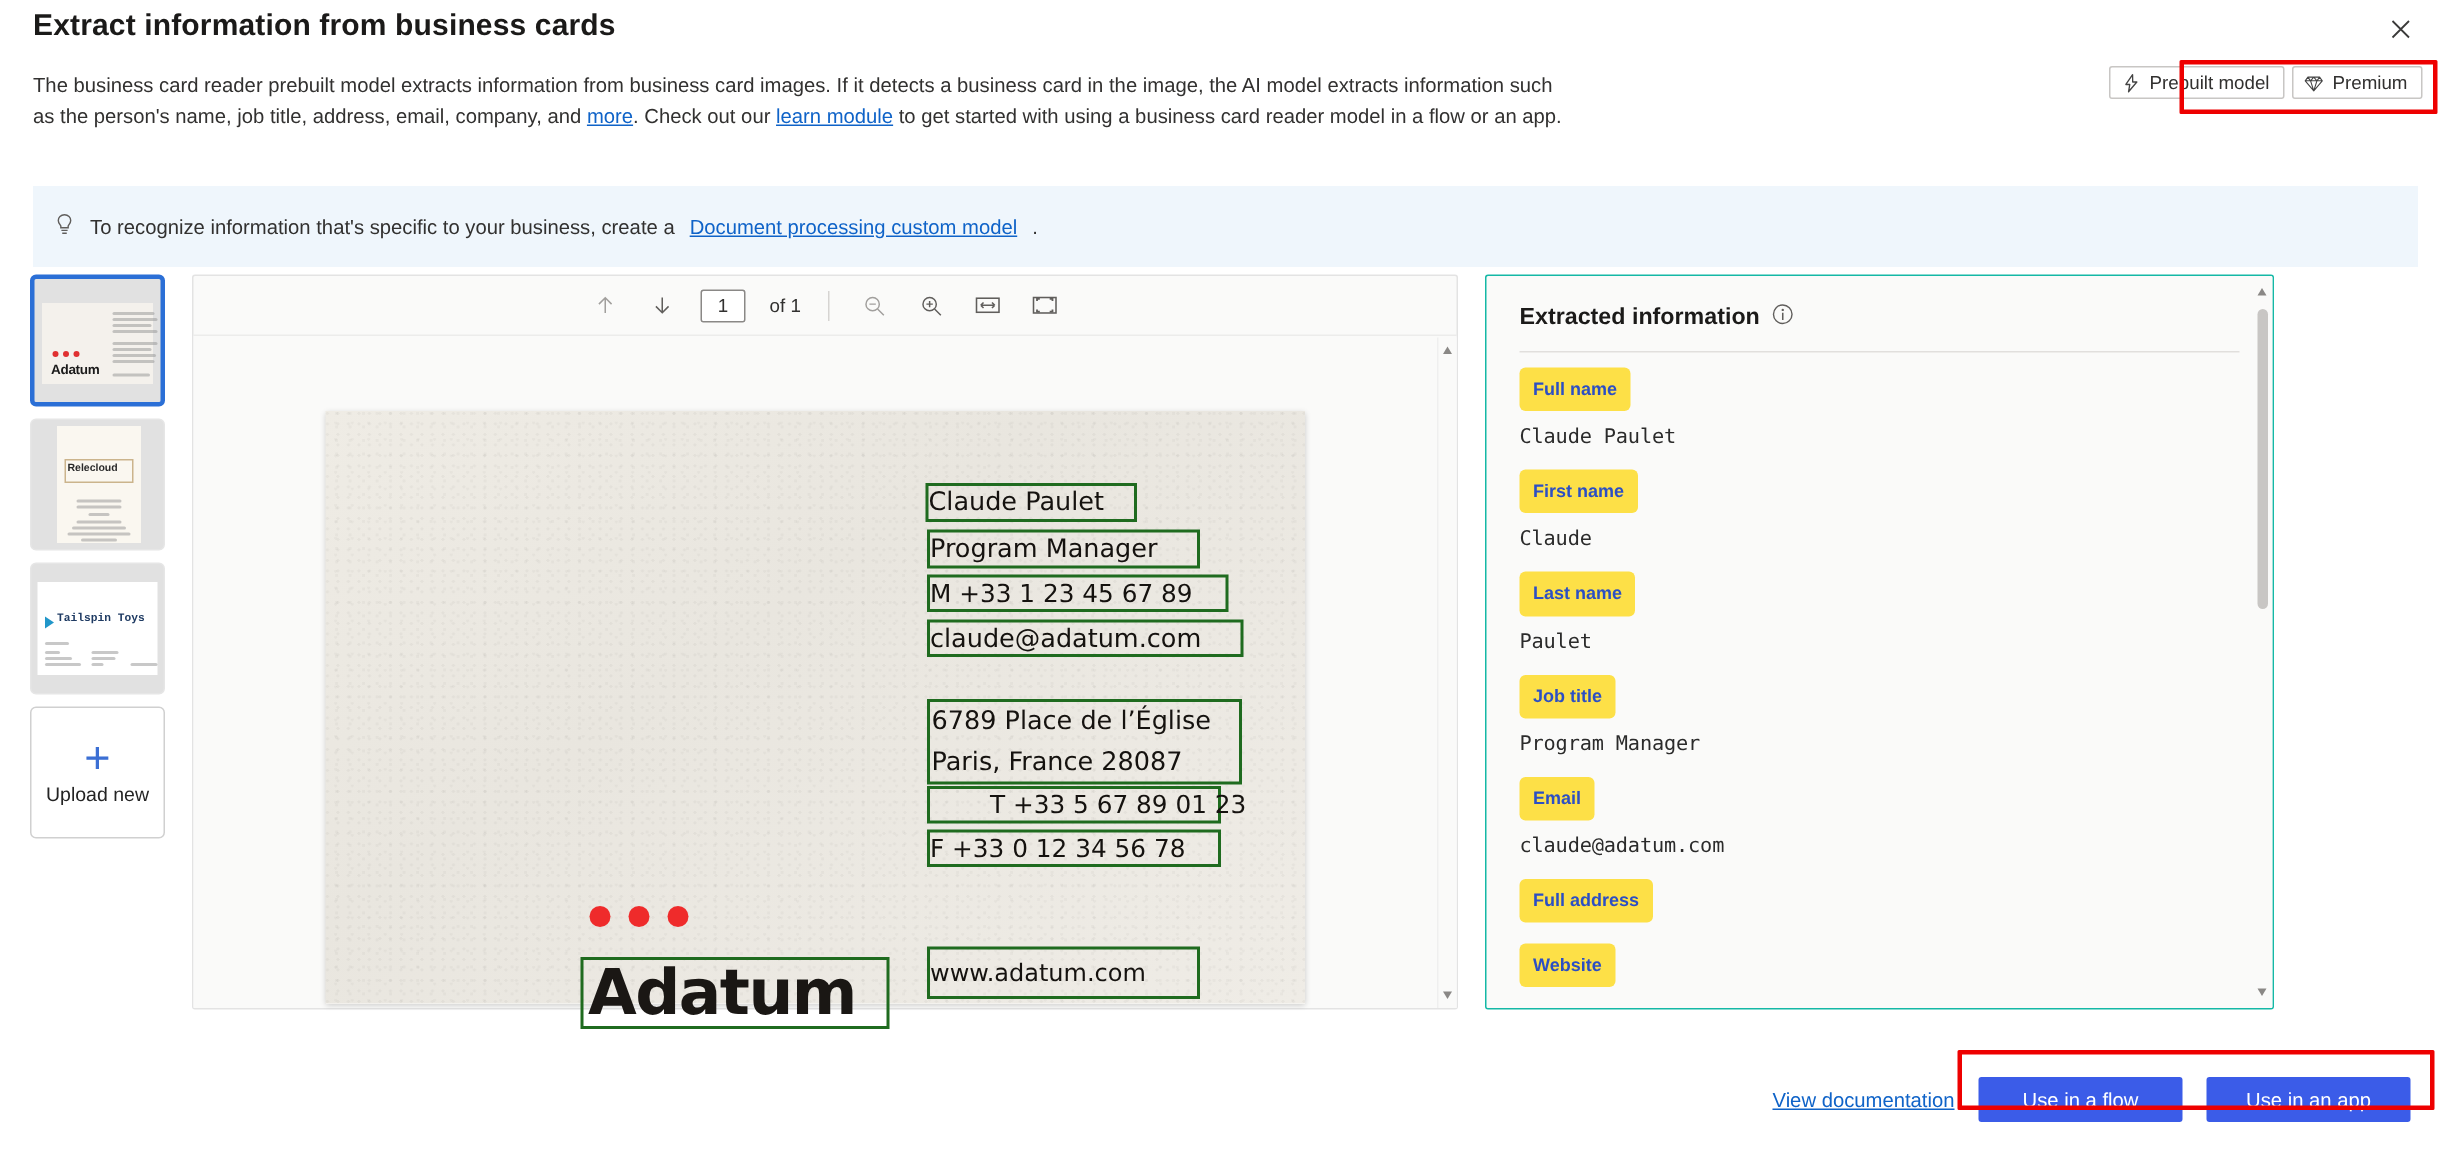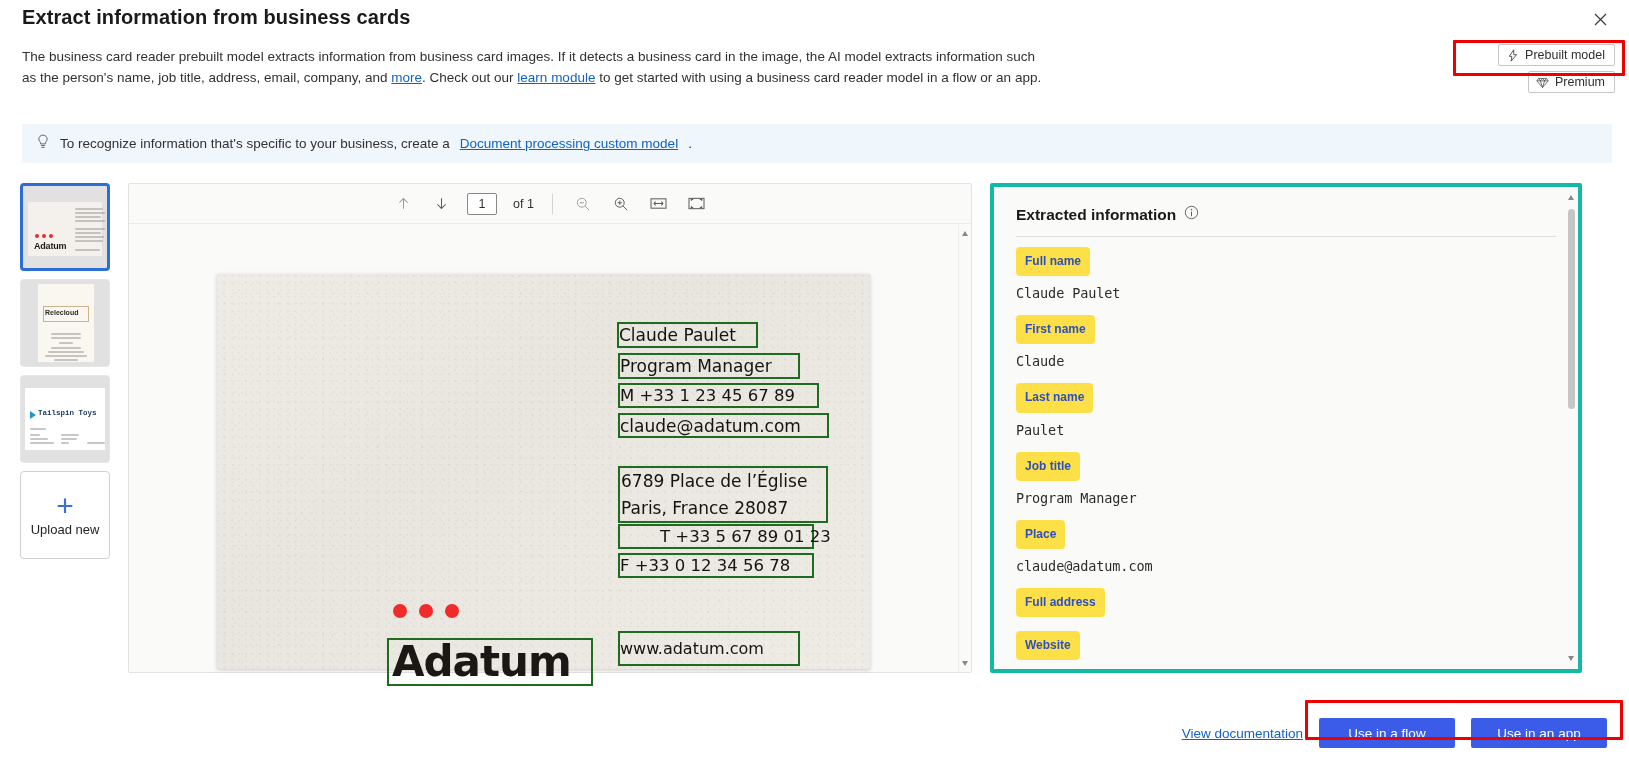--- a/index.html
+++ b/index.html
@@ -27,42 +27,42 @@
 
   #intro {
     position: absolute; left: 22px; top: 46px; width: 1030px;
     font-size: 13.5px; line-height: 21px; color: #323130;
   }
   #intro a { color: #0f63c8; text-decoration: underline; cursor: pointer; }
 
   
   #badge-col {
     position: absolute; right: 14px; top: 44px;
-    display: flex; flex-direction: column; align-items: flex-end; gap: 5px;
+    display: flex; flex-direction: row; align-items: flex-end; gap: 5px;
   }
   .badge {
     display: inline-flex; align-items: center; gap: 6px;
     border: 1px solid #c8c6c4; background: #ffffff;
     border-radius: 2px; padding: 3px 9px 3px 7px;
     font-size: 12.5px; color: #323130; white-space: nowrap;
     cursor: default;
   }
   .badge svg { display: block; }
 
   .red-annot {
     position: absolute; border: 3px solid #ee0000;
     pointer-events: none; border-radius: 1px;
   }
   #annot-prebuilt { left: 1453px; top: 40px; width: 172px; height: 36px; }
   #annot-actions  { left: 1305px; top: 700px; width: 318px; height: 40px; }
 
   
   #info-bar {
     position: absolute; left: 22px; top: 124px;
-    width: 1590px; height: 39px;
+    width: 1590px; height: 54px;
     background: #eff6fc;
     display: flex; align-items: center; gap: 10px;
     padding: 0 14px;
     font-size: 13.5px; color: #323130;
   }
   #info-bar a { color: #0f63c8; text-decoration: underline; cursor: pointer; }
   .bulb { flex: 0 0 auto; }
 
   
   #thumb-rail {
@@ -161,22 +161,22 @@
     border:2px solid #1f6b1f; display:flex; align-items:center;
   }
   #logo-text {
     font-family:"DejaVu Sans", sans-serif; font-weight:800; font-size:42px;
     color:#1a1714; letter-spacing:-1px; padding-left:3px; line-height:1;
   }
 
   
   #info-panel {
     position:absolute; left:990px; top:183px;
-    width:592px; height:490px;
-    border:4px solid #14b8a6; background:#fafaf9; border-radius:2px;
+    width:526px; height:490px;
+    border:1px solid #14b8a6; background:#fafaf9; border-radius:2px;
     overflow:hidden;
   }
   #info-head {
     display:flex; align-items:center; gap:8px;
     padding:18px 22px 0 22px;
     font-size:15.5px; font-weight:600; color:#1b1a19;
   }
   #info-rule { margin:12px 22px 0 22px; height:1px; background:#e1dfdd; }
   #fields { padding:10px 22px 0 22px; }
   .field { margin-bottom: 14px; }
@@ -415,21 +415,21 @@
     </div>
     <div class="field">
       <span class="field-label">Last name</span>
       <div class="field-value">Paulet</div>
     </div>
     <div class="field">
       <span class="field-label">Job title</span>
       <div class="field-value">Program Manager</div>
     </div>
     <div class="field">
-      <span class="field-label">Place</span>
+      <span class="field-label">Email</span>
       <div class="field-value">claude@adatum.com</div>
     </div>
     <div class="field">
       <span class="field-label">Full address</span>
     </div>
     <div class="field">
       <span class="field-label">Website</span>
     </div>
   </div>
 

